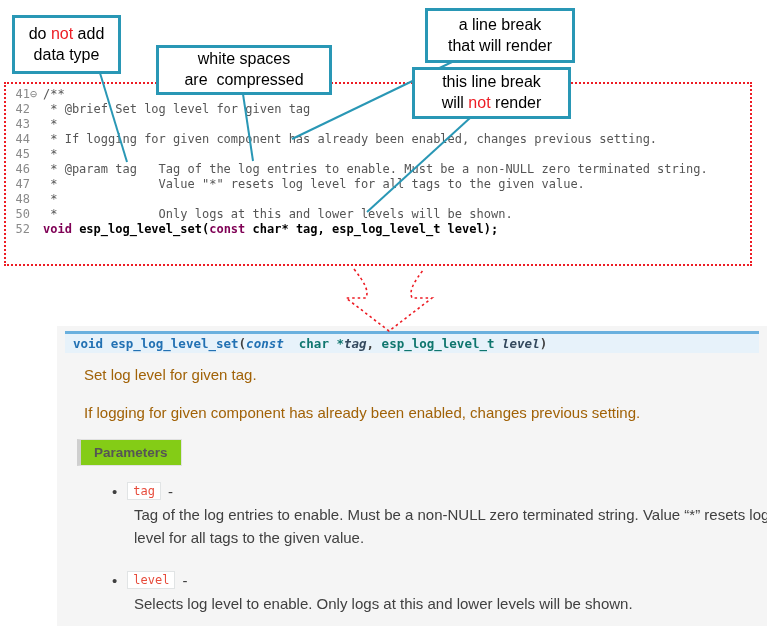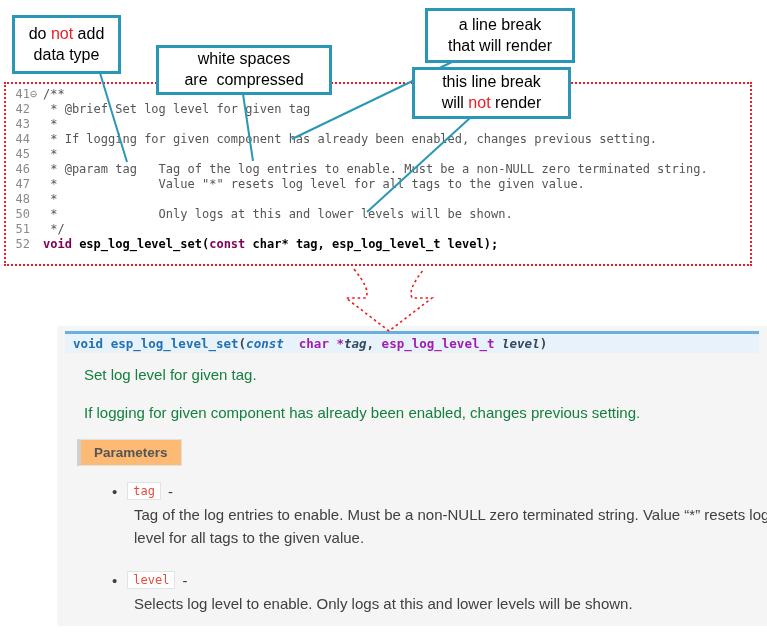--- a/index.html
+++ b/index.html
@@ -46,31 +46,31 @@
   }
   .sig {
     position:absolute; left:8px; top:5px; right:8px; height:22px;
     background:#e7f2fa; border-top:3px solid #6ab0de; box-sizing:border-box;
     font-family:"DejaVu Sans Mono", monospace; font-size:12.5px;
     padding:2px 8px 0 8px; white-space:pre;
   }
   .s-kw   { color:#2271b3; font-weight:bold; }
   .s-it   { font-style:italic; }
   .s-name { color:#2271b3; font-weight:bold; }
-  .s-type { color:#a21caf; font-weight:bold; }
+  .s-type { color:#0f766e; font-weight:bold; }
   .s-param{ color:#34495e; font-style:italic; font-weight:bold; }
   .s-plain{ color:#404040; font-weight:bold; }
 
-  .para { position:absolute; left:27px; font-size:15px; line-height:1.5; color:#15803d; margin:0; }
+  .para { position:absolute; left:27px; font-size:15px; line-height:1.5; color:#a16207; margin:0; }
   .p1 { top:38px; }
   .p2 { top:76px; }
 
   .paramshdr {
     position:absolute; left:20px; top:113px;
-    background:#fdba74; border:1px solid #e1e1e1; border-left:4px solid #cfcfcf;
+    background:#84cc16; border:1px solid #e1e1e1; border-left:4px solid #cfcfcf;
     padding:5px 13px; font-size:13.5px; font-weight:bold; color:#555;
   }
 
   .bullet { position:absolute; left:55px; display:flex; align-items:center; font-size:15px; color:#404040; }
   .bullet::before { content:"•"; margin-right:10px; color:#404040; font-size:15px; }
   .b1 { top:156px; }
   .b2 { top:245px; }
   .lit {
     font-family:"DejaVu Sans Mono", monospace; font-size:12px; color:#e74c3c;
     background:#fff; border:1px solid #e1e4e5; padding:1px 5px;
@@ -117,21 +117,20 @@
   <div class="codeblock">
     <div class="crow"><span class="lnum">41</span><span class="fold">⊖</span><span class="ctext">/**</span></div>
     <div class="crow"><span class="lnum">42</span><span class="fold"></span><span class="ctext"> * @brief Set log level for given tag</span></div>
     <div class="crow"><span class="lnum">43</span><span class="fold"></span><span class="ctext"> *</span></div>
     <div class="crow"><span class="lnum">44</span><span class="fold"></span><span class="ctext"> * If logging for given component has already been enabled, changes previous setting.</span></div>
     <div class="crow"><span class="lnum">45</span><span class="fold"></span><span class="ctext"> *</span></div>
     <div class="crow"><span class="lnum">46</span><span class="fold"></span><span class="ctext"> * @param tag   Tag of the log entries to enable. Must be a non-NULL zero terminated string.</span></div>
     <div class="crow"><span class="lnum">47</span><span class="fold"></span><span class="ctext"> *              Value "*" resets log level for all tags to the given value.</span></div>
     <div class="crow"><span class="lnum">48</span><span class="fold"></span><span class="ctext"> *</span></div>
     <div class="crow"><span class="lnum">50</span><span class="fold"></span><span class="ctext"> *              Only logs at this and lower levels will be shown.</span></div>
-    <div class="crow"><span class="lnum">51</span><span class="fold"></span><span class="ctext"> */</span></div>
     <div class="crow"><span class="lnum">52</span><span class="fold"></span><span class="ctext code52"><span class="kw">void </span><span>esp_log_level_set</span><span>(</span><span class="kw">const</span><span> char* tag, esp_log_level_t level);</span></span></div>
   </div>
 
   <div class="panel">
 
     <div class="sig"><span class="s-kw">void </span><span class="s-name">esp_log_level_set</span><span class="s-plain">(</span><span class="s-kw s-it">const</span><span class="s-type">  char *</span><span class="s-param">tag</span><span class="s-plain">, </span><span class="s-type">esp_log_level_t </span><span class="s-param">level</span><span class="s-plain">)</span></div>
 
     <p class="para p1">Set log level for given tag.</p>
     <p class="para p2">If logging for given component has already been enabled, changes previous setting.</p>
 

